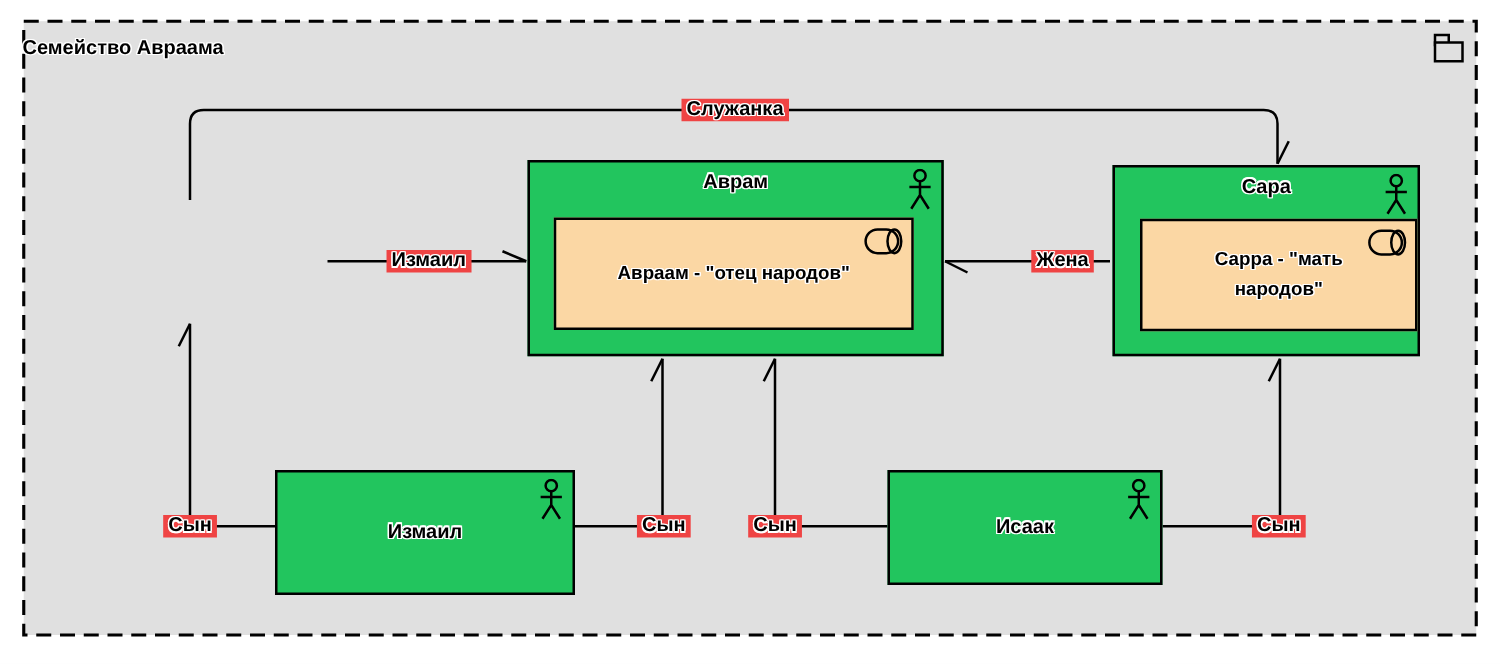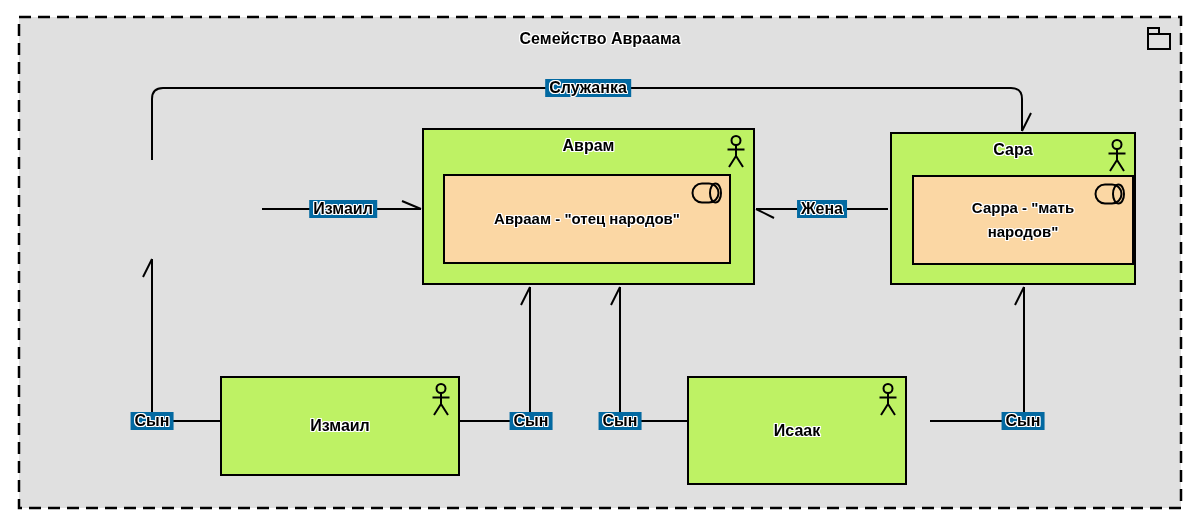--- a/index.html
+++ b/index.html
@@ -7,43 +7,43 @@
     position:relative;width:1200px;height:531px;overflow:hidden;
     font-family:"Liberation Sans",sans-serif;color:#000;
   }
   svg.overlay{position:absolute;left:0;top:0;}
   .halo{
     text-shadow:-1px -1px 0 #fff,1px -1px 0 #fff,-1px 1px 0 #fff,1px 1px 0 #fff,
                 -1px 0 0 #fff,1px 0 0 #fff,0 -1px 0 #fff,0 1px 0 #fff;
   }
   .frame-title{
     position:absolute;left:18px;top:30px;width:1164px;
-    text-align:center;font-size:16px;font-weight:bold;
+    text-align:left;font-size:16px;font-weight:bold;
   }
   .folder{position:absolute;left:1145px;top:26px;width:28px;height:26px;}
   .node{
-    position:absolute;background:#bef264;border:2.5px solid #000;
+    position:absolute;background:#22c55e;border:2.5px solid #000;
     box-sizing:border-box;
   }
   .node .actor{position:absolute;top:5px;right:7px;width:20px;height:33px;}
   .node-title{font-size:16px;font-weight:bold;}
   .node.simple{display:flex;align-items:center;justify-content:center;}
   .node.composite .node-title{
     position:absolute;left:0;right:0;top:7px;text-align:center;
   }
   .note{
     position:absolute;background:#FBD7A4;border:2.5px solid #000;
     box-sizing:border-box;display:flex;align-items:center;justify-content:center;
     text-align:center;font-size:15px;font-weight:bold;line-height:24px;
   }
   .note .cyl{position:absolute;top:6px;right:6px;width:32px;height:22px;}
   .note-text.narrow{max-width:155px;}
   .edge-label{
     position:absolute;transform:translate(-50%,-50%);
-    background:#0369a1;padding:0 4px;white-space:nowrap;
+    background:#ef4444;padding:0 4px;white-space:nowrap;
     font-size:16px;font-weight:bold;
   }
 </style>
 </head>
 <body>
 
 <div class="stage">
 
   <svg class="overlay" width="1200" height="531">
 
@@ -135,31 +135,31 @@
   <div class="node simple" style="left:220px;top:376px;width:240px;height:100px">
     <span class="actor">
       <svg width="20" height="33" viewBox="0 0 20 33" fill="none" stroke="#000" stroke-width="2">
         <circle cx="10" cy="5.5" r="4.5"></circle>
         <path d="M10 10 V21 M1.5 14.5 H18.5 M10 21 L3 32 M10 21 L17 32"></path>
       </svg>
     </span>
     <span class="node-title halo">Измаил</span>
   </div>
 
-  <div class="node simple" style="left:687px;top:376px;width:220px;height:109px">
+  <div class="node simple" style="left:710px;top:376px;width:220px;height:92px">
     <span class="actor">
       <svg width="20" height="33" viewBox="0 0 20 33" fill="none" stroke="#000" stroke-width="2">
         <circle cx="10" cy="5.5" r="4.5"></circle>
         <path d="M10 10 V21 M1.5 14.5 H18.5 M10 21 L3 32 M10 21 L17 32"></path>
       </svg>
     </span>
     <span class="node-title halo">Исаак</span>
   </div>
 
   <div class="edge-label halo" style="left:588px;top:88px">Служанка</div>
   <div class="edge-label halo" style="left:343px;top:209px">Измаил</div>
-  <div class="edge-label halo" style="left:822px;top:209px">Жена</div>
+  <div class="edge-label halo" style="left:850px;top:209px">Жена</div>
   <div class="edge-label halo" style="left:152px;top:421px">Сын</div>
   <div class="edge-label halo" style="left:531px;top:421px">Сын</div>
   <div class="edge-label halo" style="left:620px;top:421px">Сын</div>
   <div class="edge-label halo" style="left:1023px;top:421px">Сын</div>
 
 </div>
 
 </body></html>

